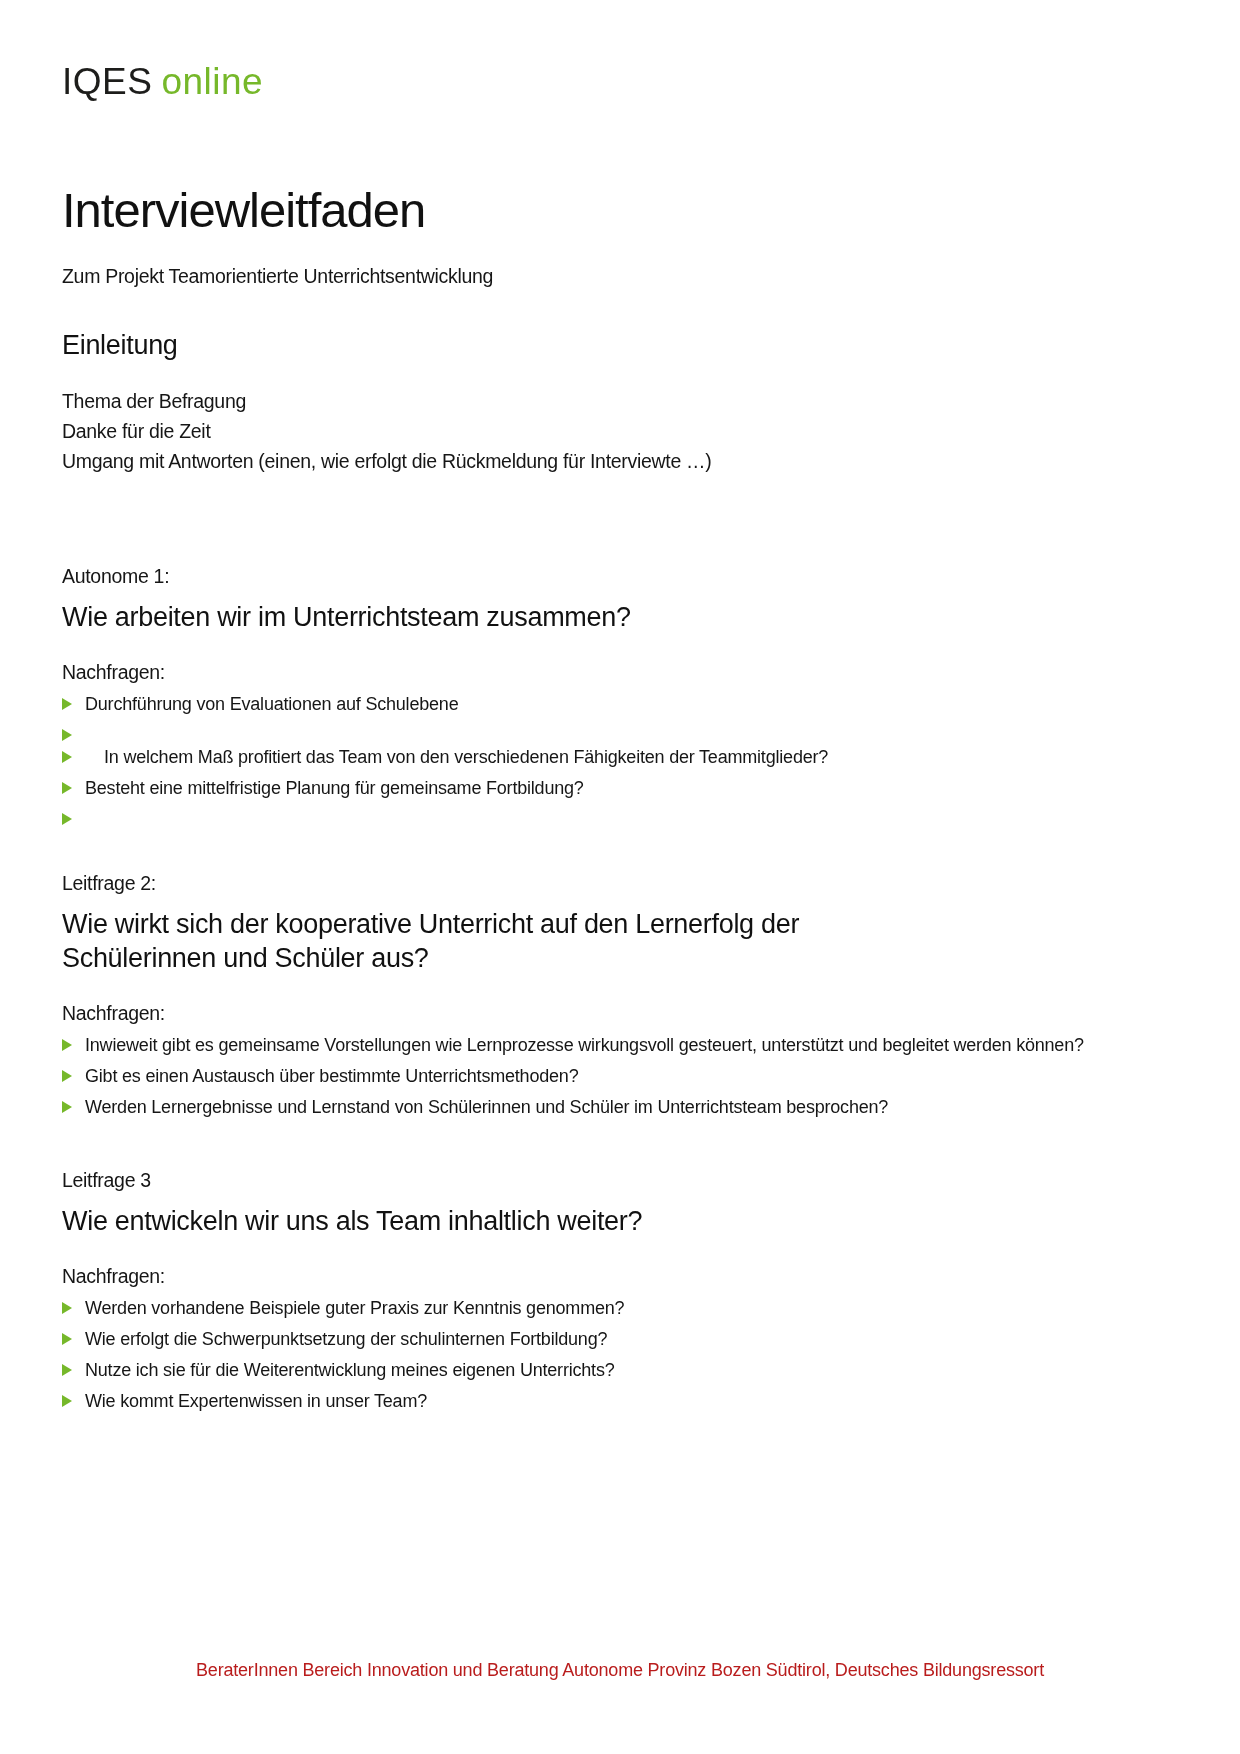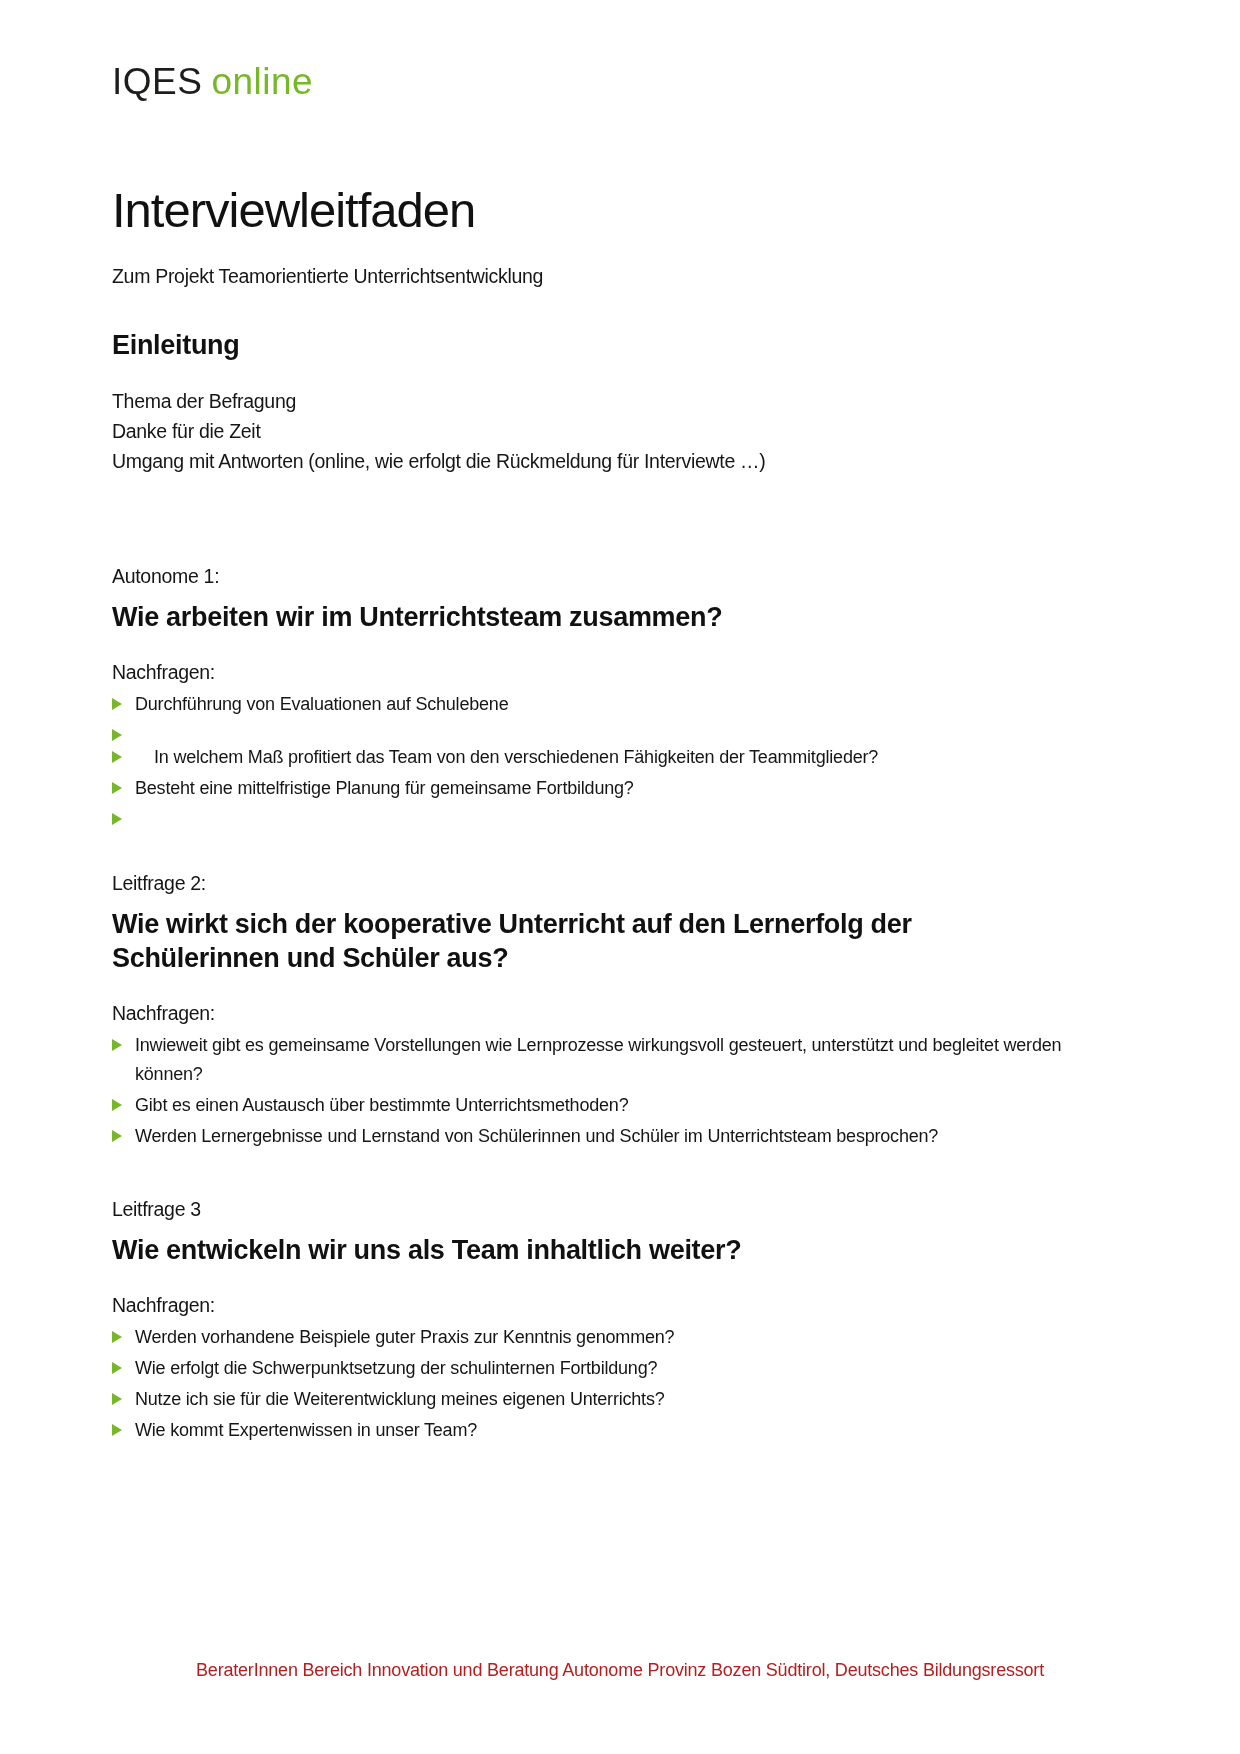--- a/index.html
+++ b/index.html
@@ -10,21 +10,21 @@
   .page {
     position: relative;
     width: 1240px;
     height: 1754px;
     background: #ffffff;
     overflow: hidden;
     font-family: "Liberation Sans", sans-serif;
     color: #161616;
   }
   .content {
-    padding: 62px 135px 0 112px;
+    padding: 62px 135px 0 62px;
   }
 
   
   .logo {
     font-size: 37px;
     font-weight: 300;
     line-height: 40px;
     letter-spacing: 0.5px;
   }
   .logo .logo-iqes { color: #1d1d1b; }
@@ -41,21 +41,21 @@
   }
   p.doc-subtitle {
     margin: 26px 0 0 0;
     font-size: 19.5px;
     letter-spacing: -0.3px;
     line-height: 24px;
   }
 
   
   h2 {
-    font-weight: 700;
+    font-weight: 400;
     font-size: 27px;
     letter-spacing: -0.3px;
     line-height: 34px;
     color: #111111;
   }
   h2.section-h { margin: 40px 0 0 0; }
   h2.question-h { margin: 12px 0 0 0; max-width: 850px; }
 
   
   .intro-line {
@@ -126,21 +126,21 @@
       <span class="logo-iqes">IQES</span><span class="logo-online">online</span>
     </div>
 
     <h1 class="doc-title">Interviewleitfaden</h1>
     <p class="doc-subtitle">Zum Projekt Teamorientierte Unterrichtsentwicklung</p>
 
     <h2 class="section-h">Einleitung</h2>
     <div class="intro-block">
       <p class="intro-line">Thema der Befragung</p>
       <p class="intro-line">Danke für die Zeit</p>
-      <p class="intro-line">Umgang mit Antworten (online, wie erfolgt die Rückmeldung für Interviewte …)</p>
+      <p class="intro-line">Umgang mit Antworten (einen, wie erfolgt die Rückmeldung für Interviewte …)</p>
     </div>
 
     <section>
       <p class="label-line leitfrage first">Autonome 1:</p>
       <h2 class="question-h">Wie arbeiten wir im Unterrichtsteam zusammen?</h2>
       <p class="label-line nachfragen">Nachfragen:</p>
       <ul class="bullets">
         <li>
             <span class="tri"></span>
             <span>Durchführung von Evaluationen auf Schulebene</span>

